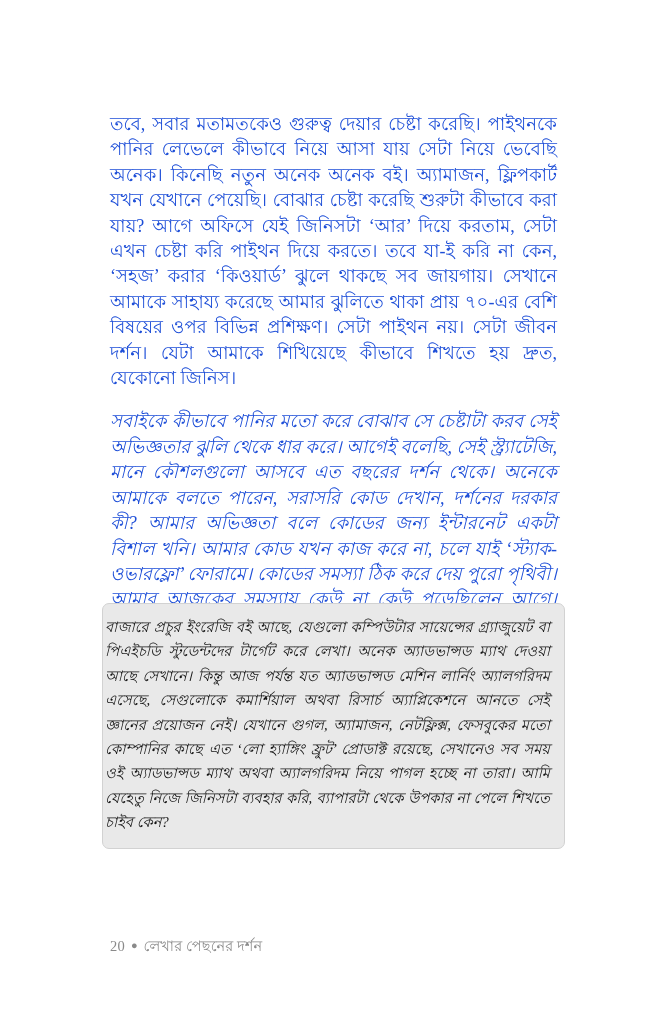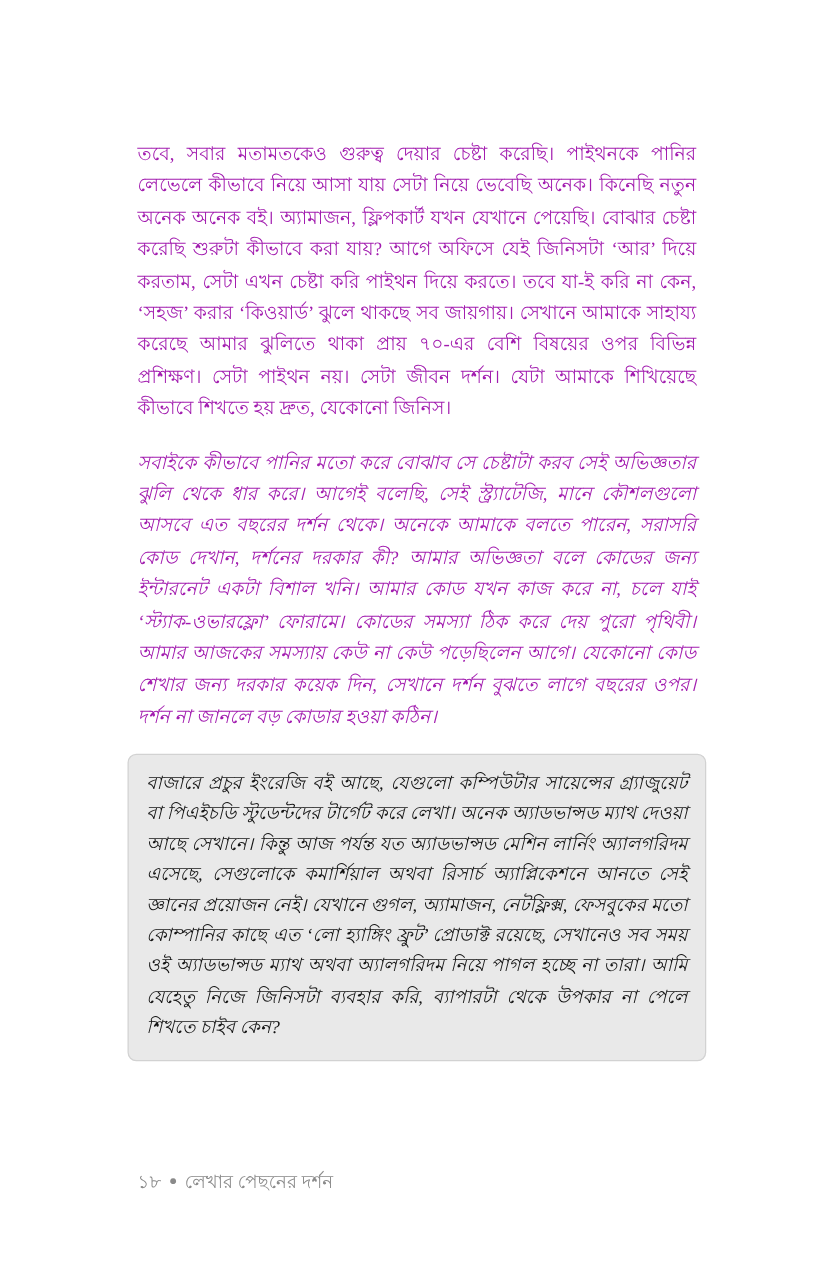--- a/index.html
+++ b/index.html
@@ -28,42 +28,42 @@
     position: absolute;
     left: 110px;
     top: 112px;
     width: 447px;
   }
 
   .para {
     margin: 0 0 18px 0;
     text-align: justify;
     text-justify: inter-word;
-    font-size: 15px;
+    font-size: 18px;
     line-height: 25.4px;
     letter-spacing: 0.05px;
-    color: #a21caf;
+    color: #1d4ed8;
   }
 
   .para:last-child {
     margin-bottom: 0;
     font-style: italic;
   }
 
   
   .callout {
     position: absolute;
     left: 102px;
     top: 603px;
     width: 463px;
     box-sizing: border-box;
     background: #e9e9e9;
     border: 1px solid #d2d2d2;
     border-radius: 7px;
-    padding: 11px 14px 13px 14px;
+    padding: 11px 14px 13px 2px;
   }
 
   .callout .para {
     font-size: 14.6px;
     line-height: 24.4px;
     margin-bottom: 22px;
     color: #131313;
   }
 
   .callout .para:last-child {
@@ -107,18 +107,18 @@
   <div class="content">
     <p class="para">তবে, সবার মতামতকেও গুরুত্ব দেয়ার চেষ্টা করেছি। পাইথনকে পানির লেভেলে কীভাবে নিয়ে আসা যায় সেটা নিয়ে ভেবেছি অনেক। কিনেছি নতুন অনেক অনেক বই। অ্যামাজন, ফ্লিপকার্ট যখন যেখানে পেয়েছি। বোঝার চেষ্টা করেছি শুরুটা কীভাবে করা যায়? আগে অফিসে যেই জিনিসটা ‘আর’ দিয়ে করতাম, সেটা এখন চেষ্টা করি পাইথন দিয়ে করতে। তবে যা-ই করি না কেন, ‘সহজ’ করার ‘কিওয়ার্ড’ ঝুলে থাকছে সব জায়গায়। সেখানে আমাকে সাহায্য করেছে আমার ঝুলিতে থাকা প্রায় ৭০-এর বেশি বিষয়ের ওপর বিভিন্ন প্রশিক্ষণ। সেটা পাইথন নয়। সেটা জীবন দর্শন। যেটা আমাকে শিখিয়েছে কীভাবে শিখতে হয় দ্রুত, যেকোনো জিনিস।</p>
     <p class="para">সবাইকে কীভাবে পানির মতো করে বোঝাব সে চেষ্টাটা করব সেই অভিজ্ঞতার ঝুলি থেকে ধার করে। আগেই বলেছি, সেই স্ট্র্যাটেজি, মানে কৌশলগুলো আসবে এত বছরের দর্শন থেকে। অনেকে আমাকে বলতে পারেন, সরাসরি কোড দেখান, দর্শনের দরকার কী? আমার অভিজ্ঞতা বলে কোডের জন্য ইন্টারনেট একটা বিশাল খনি। আমার কোড যখন কাজ করে না, চলে যাই ‘স্ট্যাক-ওভারফ্লো’ ফোরামে। কোডের সমস্যা ঠিক করে দেয় পুরো পৃথিবী। আমার আজকের সমস্যায় কেউ না কেউ পড়েছিলেন আগে। যেকোনো কোড শেখার জন্য দরকার কয়েক দিন, সেখানে দর্শন বুঝতে লাগে বছরের ওপর। দর্শন না জানলে বড় কোডার হওয়া কঠিন।</p>
   </div>
 
   <div class="callout">
     <p class="para">বাজারে প্রচুর ইংরেজি বই আছে, যেগুলো কম্পিউটার সায়েন্সের গ্র্যাজুয়েট বা পিএইচডি স্টুডেন্টদের টার্গেট করে লেখা। অনেক অ্যাডভান্সড ম্যাথ দেওয়া আছে সেখানে। কিন্তু আজ পর্যন্ত যত অ্যাডভান্সড মেশিন লার্নিং অ্যালগরিদম এসেছে, সেগুলোকে কমার্শিয়াল অথবা রিসার্চ অ্যাপ্লিকেশনে আনতে সেই জ্ঞানের প্রয়োজন নেই। যেখানে গুগল, অ্যামাজন, নেটফ্লিক্স, ফেসবুকের মতো কোম্পানির কাছে এত ‘লো হ্যাঙ্গিং ফ্রুট’ প্রোডাক্ট রয়েছে, সেখানেও সব সময় ওই অ্যাডভান্সড ম্যাথ অথবা অ্যালগরিদম নিয়ে পাগল হচ্ছে না তারা। আমি যেহেতু নিজে জিনিসটা ব্যবহার করি, ব্যাপারটা থেকে উপকার না পেলে শিখতে চাইব কেন?</p>
   </div>
 
   <div class="footer">
-    <span class="pagenum">১৮</span>
+    <span class="pagenum">20</span>
     <span class="dot">●</span>
     <span class="booktitle">লেখার পেছনের দর্শন</span>
   </div>
 
 </div>
 
 </body></html>

